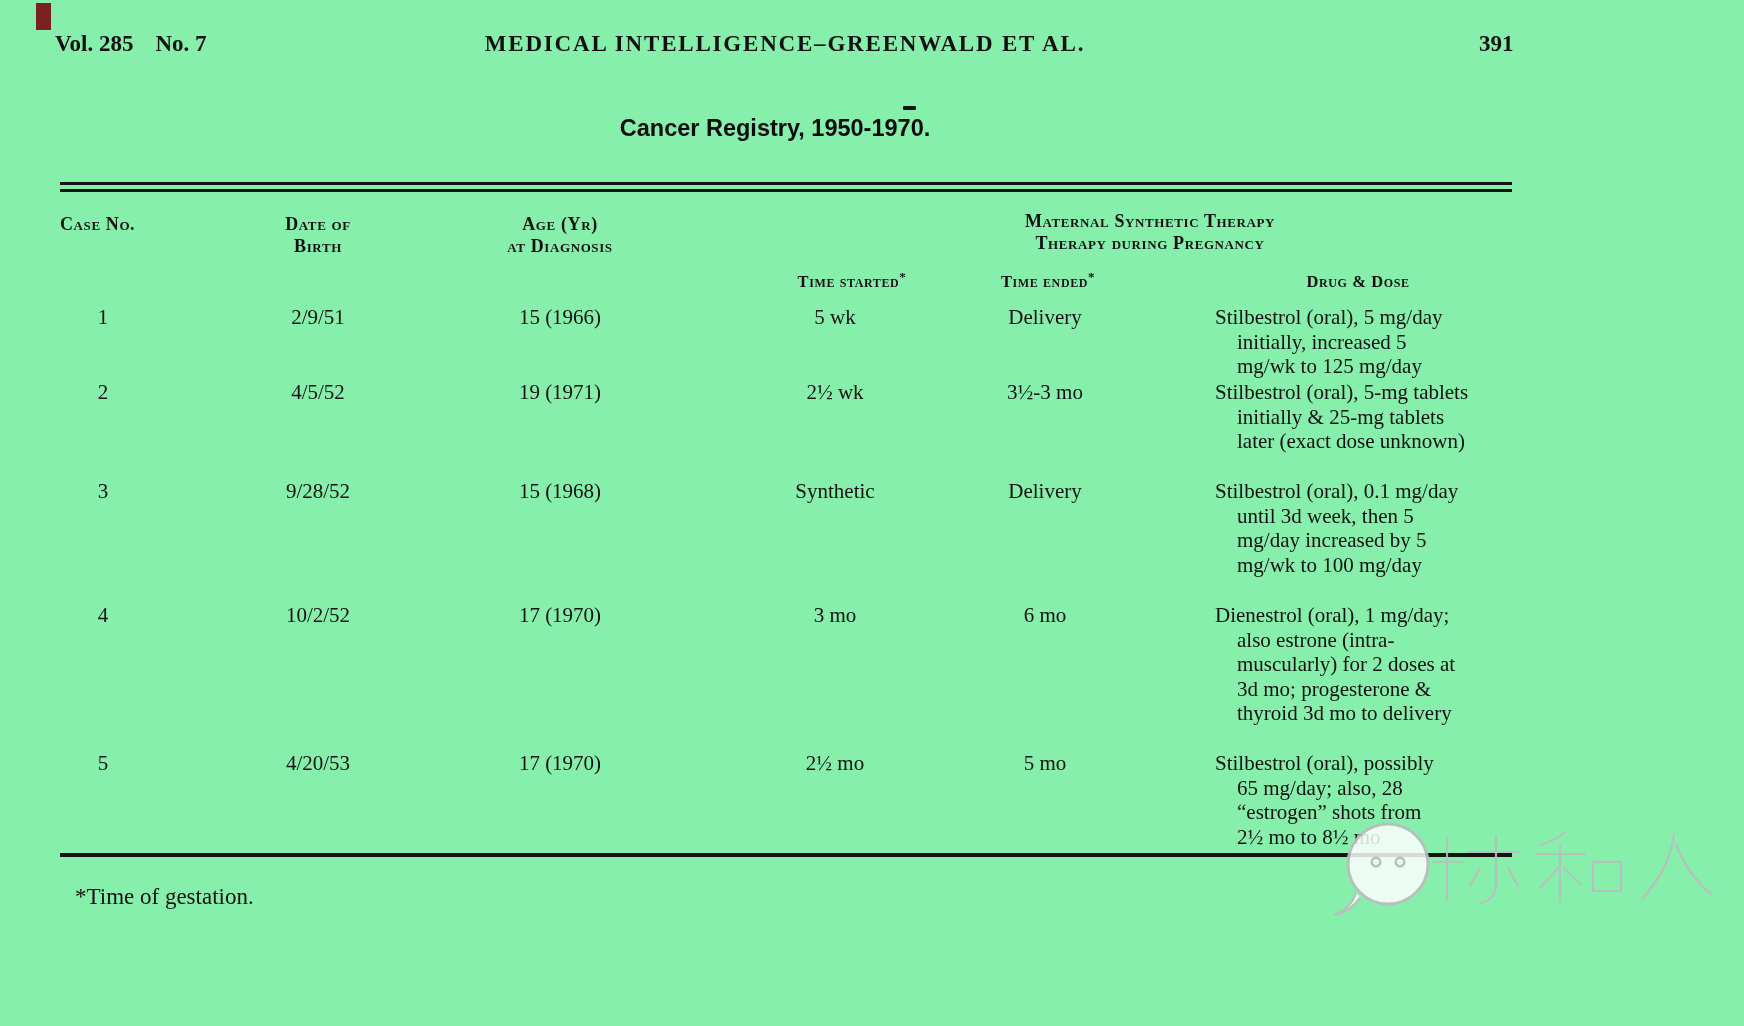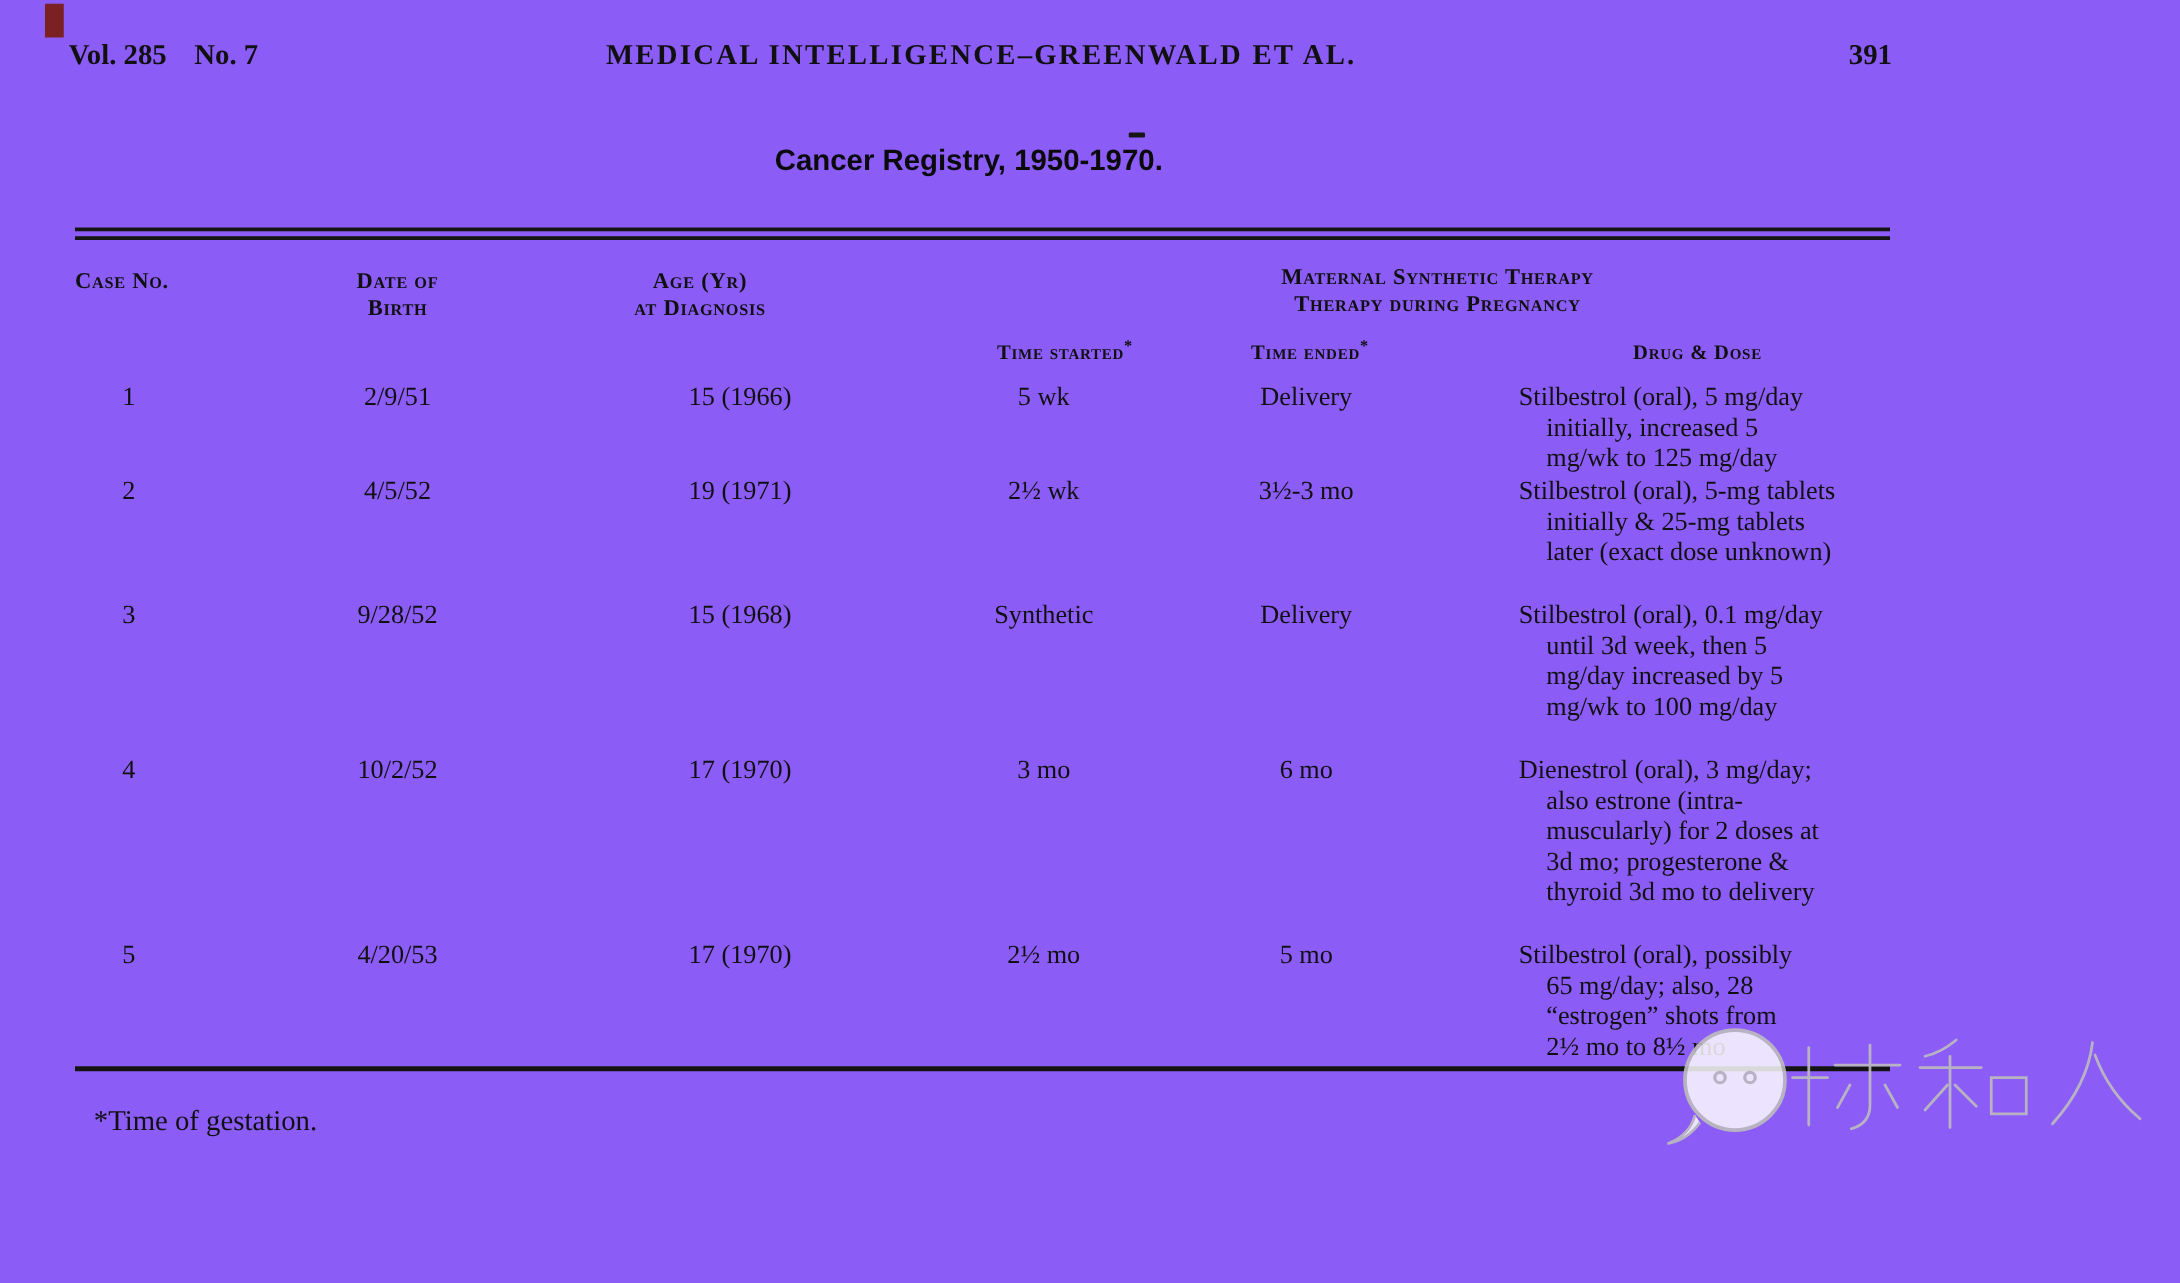--- a/index.html
+++ b/index.html
@@ -1,16 +1,16 @@
 <!DOCTYPE html>
 <html><head>
 <meta charset="utf-8">
 <style>
   html,body{margin:0;padding:0;background:#ffffff;}
-  .page{position:relative;width:1744px;height:1026px;background:#8b5cf6;overflow:hidden;
+  .page{position:relative;width:1744px;height:1026px;background:#86efac;overflow:hidden;
         font-family:"Liberation Serif",serif;color:#101010;}
   .abs{position:absolute;}
   .ctr{transform:translateX(-50%);text-align:center;}
 
   
   .runhead{top:31px;font-size:23px;font-weight:700;white-space:nowrap;}
   .vol-issue{left:55px;}
   .vol-issue .tok{margin-right:22px;}
   .vol-issue .tok:last-child{margin-right:0;}
   .head-center{left:785px;letter-spacing:1.8px;}
@@ -43,21 +43,21 @@
   .h-ended{left:1048px;top:272px;}
   .h-drug{left:1358px;top:272px;}
   .hdr sup,.subhdr sup{font-size:13px;line-height:0;}
 
   
   .row{left:0;width:1744px;height:0;}
   .r1{top:305px;} .r2{top:380px;} .r3{top:479px;} .r4{top:603px;} .r5{top:751px;}
   .cell{position:absolute;top:0;font-size:21px;line-height:24.5px;white-space:nowrap;}
   .c-case{left:103px;}
   .c-date{left:318px;text-align:right;}
-  .c-age{left:560px;margin-left:32px;}
+  .c-age{left:560px;}
   .c-start{left:835px;}
   .c-end{left:1045px;}
   .c-drug{left:1215px;width:310px;text-align:left;}
   .drug-line{padding-left:22px;}
   .drug-line:first-child{padding-left:0;}
 
   
   .footnote{left:75px;top:884px;font-size:23px;}
 
   
@@ -147,21 +147,21 @@
     </div>
   </div>
 
   <div class="abs row r4">
     <div class="cell c-case ctr">4</div>
     <div class="cell c-date ctr">10/2/52</div>
     <div class="cell c-age ctr">17 (1970)</div>
     <div class="cell c-start ctr">3 mo</div>
     <div class="cell c-end ctr">6 mo</div>
     <div class="cell c-drug">
-      <div class="drug-line">Dienestrol (oral), 3 mg/day;</div>
+      <div class="drug-line">Dienestrol (oral), 1 mg/day;</div>
       <div class="drug-line">also estrone (intra-</div>
       <div class="drug-line">muscularly) for 2 doses at</div>
       <div class="drug-line">3d mo; progesterone &amp;</div>
       <div class="drug-line">thyroid 3d mo to delivery</div>
     </div>
   </div>
 
   <div class="abs row r5">
     <div class="cell c-case ctr">5</div>
     <div class="cell c-date ctr">4/20/53</div>

